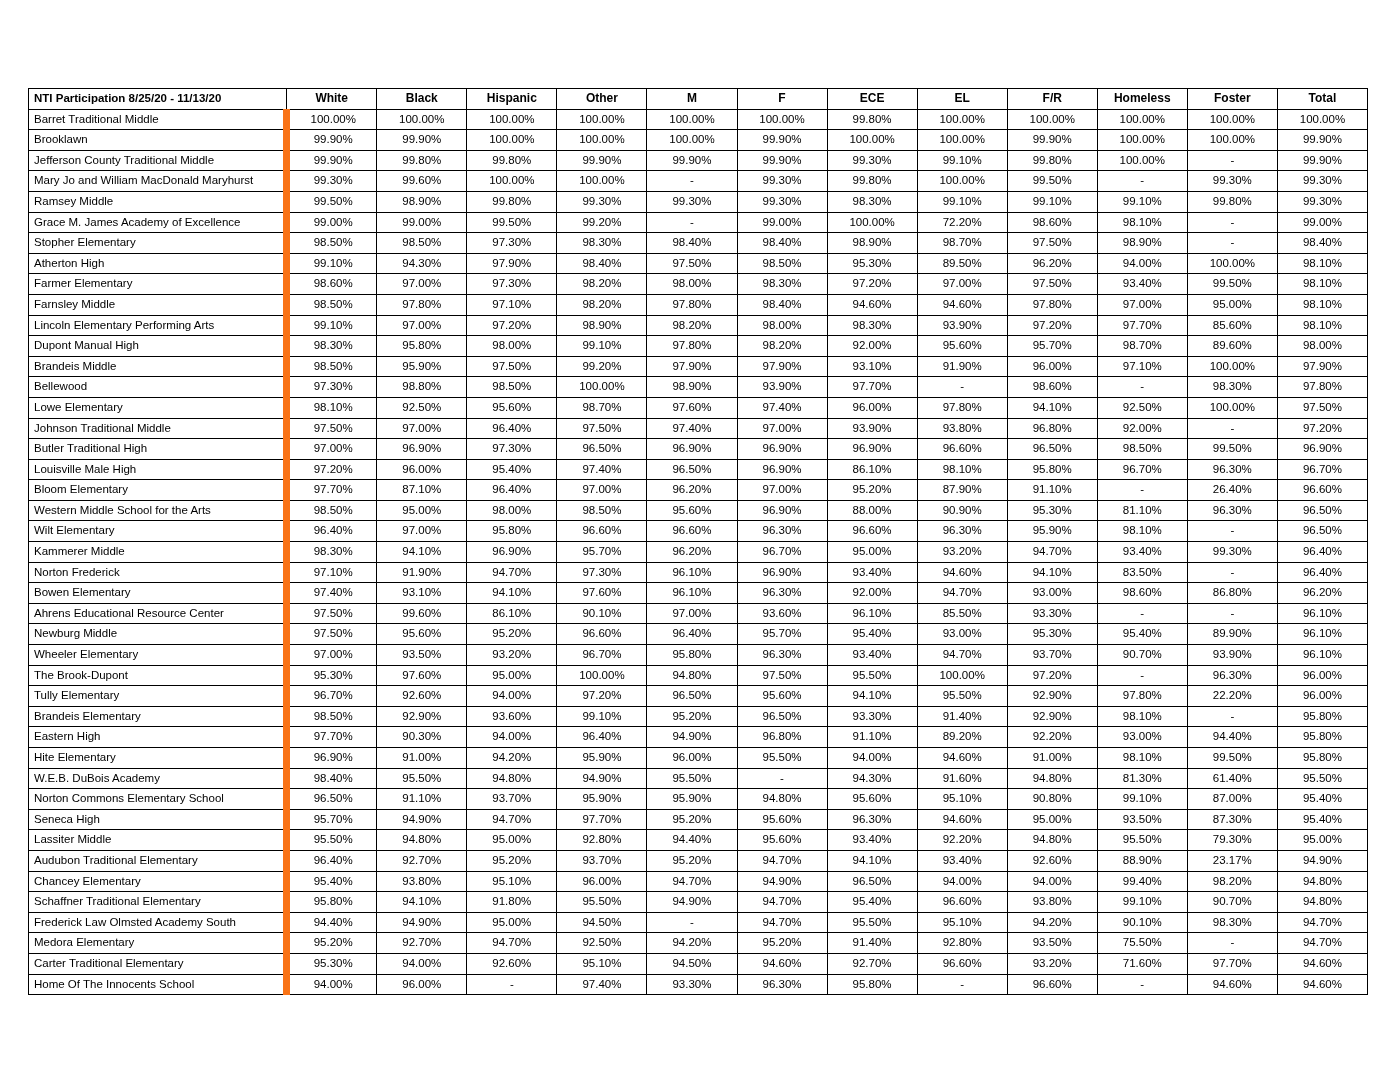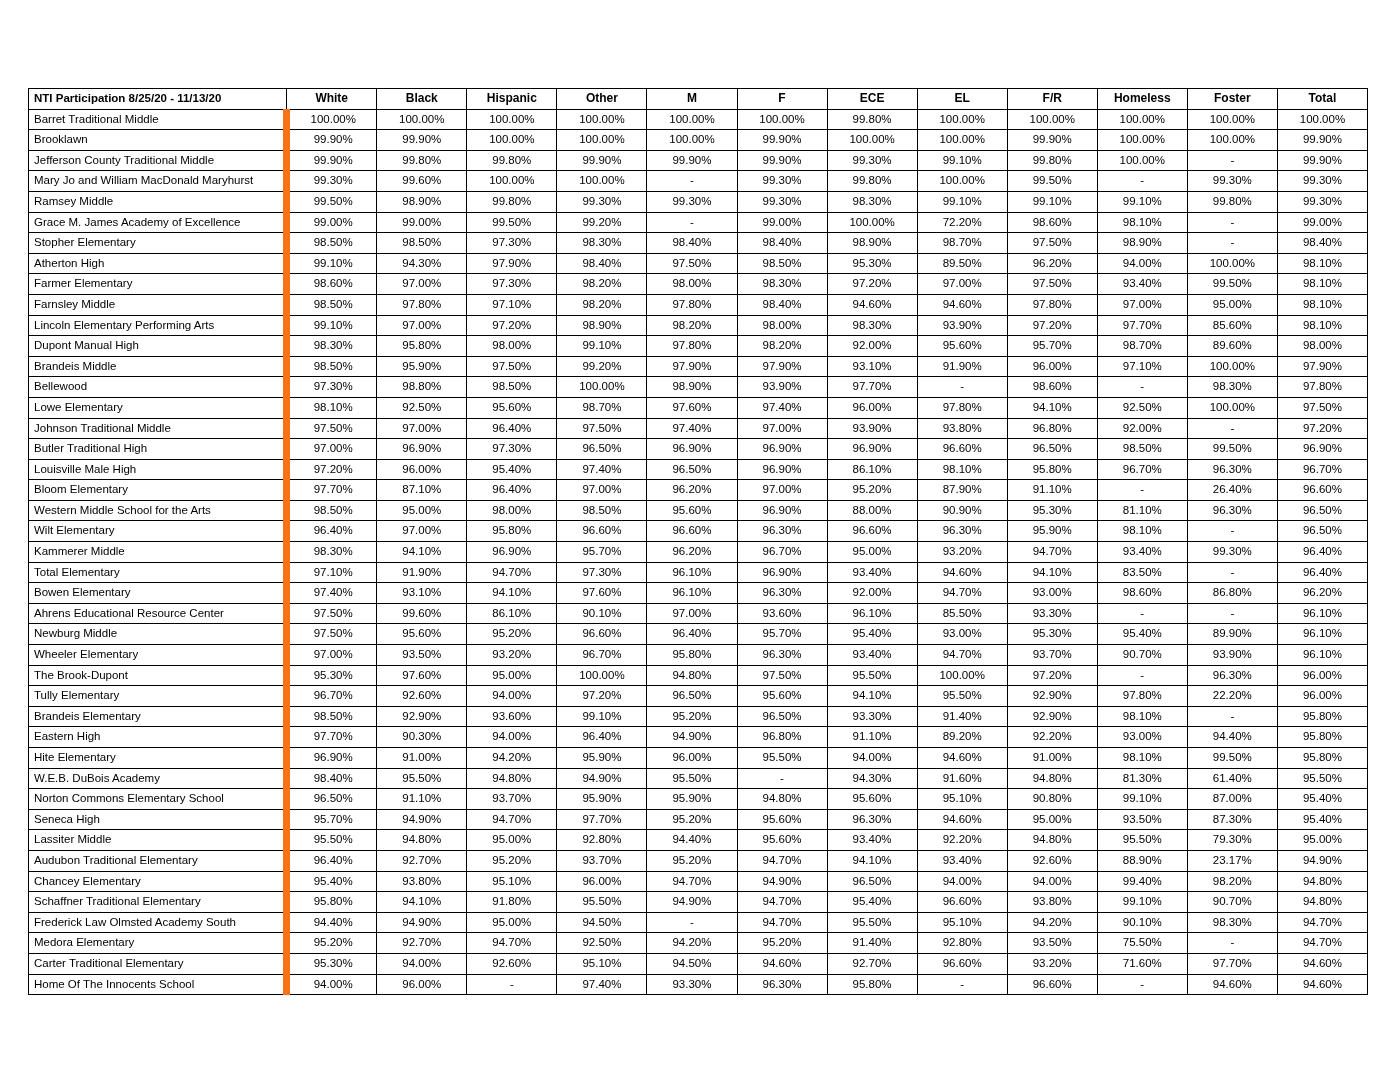--- a/index.html
+++ b/index.html
@@ -434,21 +434,21 @@
           <td>96.20%</td>
           <td>96.70%</td>
           <td>95.00%</td>
           <td>93.20%</td>
           <td>94.70%</td>
           <td>93.40%</td>
           <td>99.30%</td>
           <td class="total">96.40%</td>
         </tr>
         <tr>
-          <td class="school">Total Elementary</td>
+          <td class="school">Norton Frederick</td>
           <td>97.10%</td>
           <td>91.90%</td>
           <td>94.70%</td>
           <td>97.30%</td>
           <td>96.10%</td>
           <td>96.90%</td>
           <td>93.40%</td>
           <td>94.60%</td>
           <td>94.10%</td>
           <td>83.50%</td>

